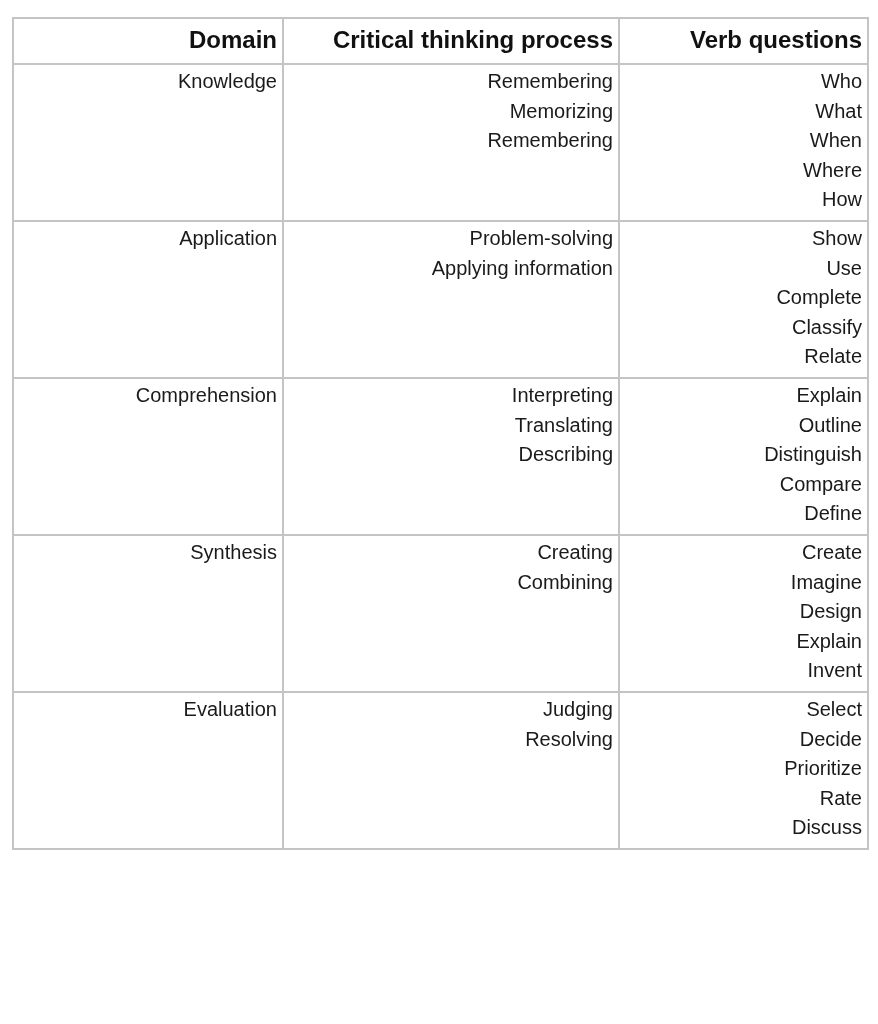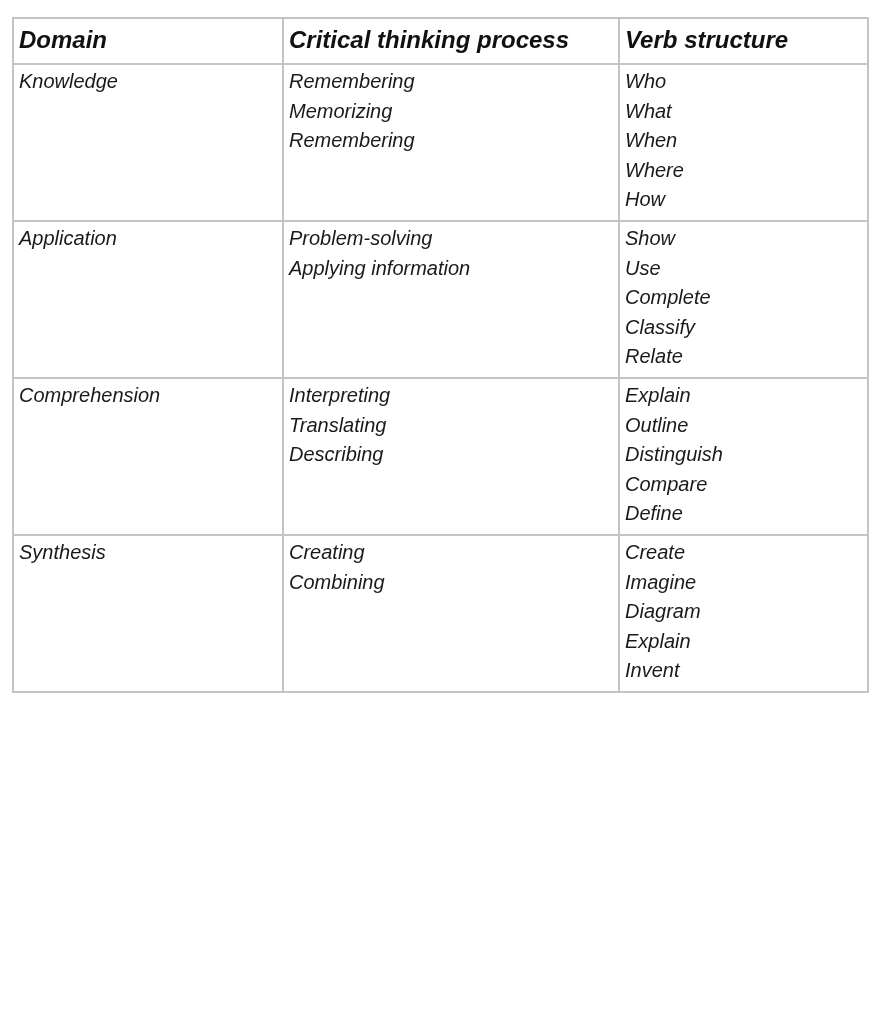--- a/index.html
+++ b/index.html
@@ -10,23 +10,22 @@
     width: 855px;
     border-collapse: collapse;
     table-layout: fixed;
   }
   table.grid col.c1 { width: 270px; }
   table.grid col.c2 { width: 336px; }
   table.grid col.c3 { width: 249px; }
   table.grid th, table.grid td {
     border: 2px solid #c4c4c4;
     vertical-align: top;
-    text-align: left;
+    text-align: right;
     padding: 0 5px;
-    font-style: italic;
   }
   table.grid th {
     height: 44px;
     font-weight: bold;
     font-size: 24px;
     line-height: 42px;
     color: #111;
   }
   table.grid td {
     height: 153px;
@@ -43,21 +42,21 @@
 <table class="grid">
   <colgroup>
       <col class="c1">
       <col class="c2">
       <col class="c3">
     </colgroup>
   <thead>
     <tr>
       <th>Domain</th>
       <th>Critical thinking process</th>
-      <th>Verb structure</th>
+      <th>Verb questions</th>
     </tr>
   </thead>
   <tbody>
     <tr>
       <td>
           <span class="line">Knowledge</span>
         </td>
       <td>
         <span class="line">Remembering</span>
         <span class="line">Memorizing</span>
@@ -108,19 +107,35 @@
       <td>
           <span class="line">Synthesis</span>
         </td>
       <td>
         <span class="line">Creating</span>
         <span class="line">Combining</span>
       </td>
       <td>
         <span class="line">Create</span>
         <span class="line">Imagine</span>
-        <span class="line">Diagram</span>
+        <span class="line">Design</span>
         <span class="line">Explain</span>
         <span class="line">Invent</span>
+      </td>
+    </tr>
+    <tr>
+      <td>
+          <span class="line">Evaluation</span>
+        </td>
+      <td>
+        <span class="line">Judging</span>
+        <span class="line">Resolving</span>
+      </td>
+      <td>
+        <span class="line">Select</span>
+        <span class="line">Decide</span>
+        <span class="line">Prioritize</span>
+        <span class="line">Rate</span>
+        <span class="line">Discuss</span>
       </td>
     </tr>
   </tbody>
 </table>
 
 </body></html>

